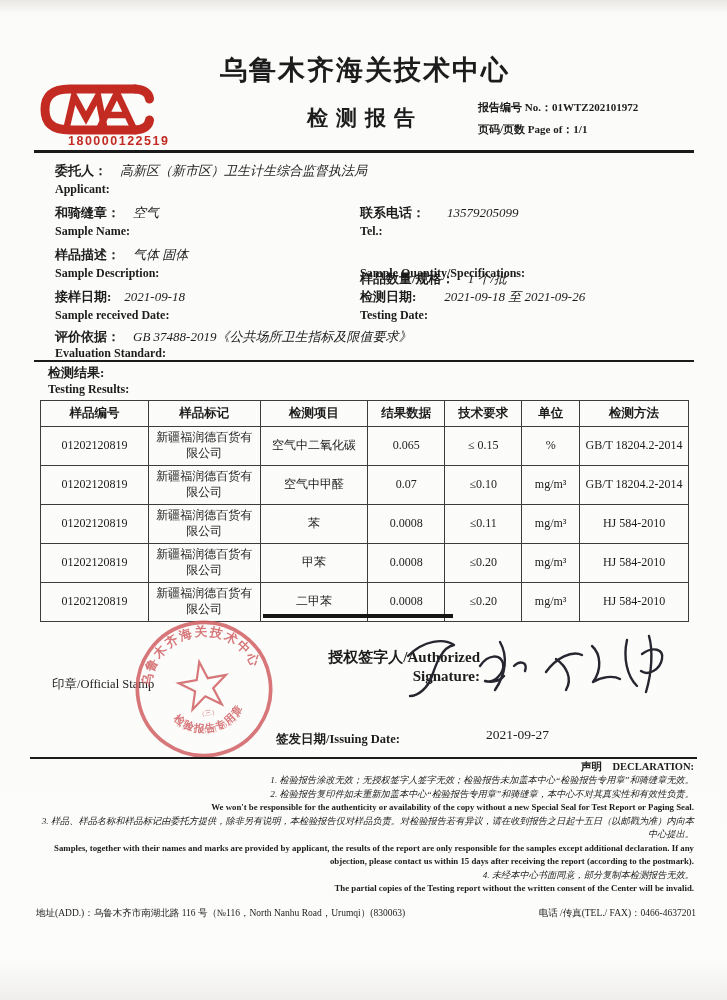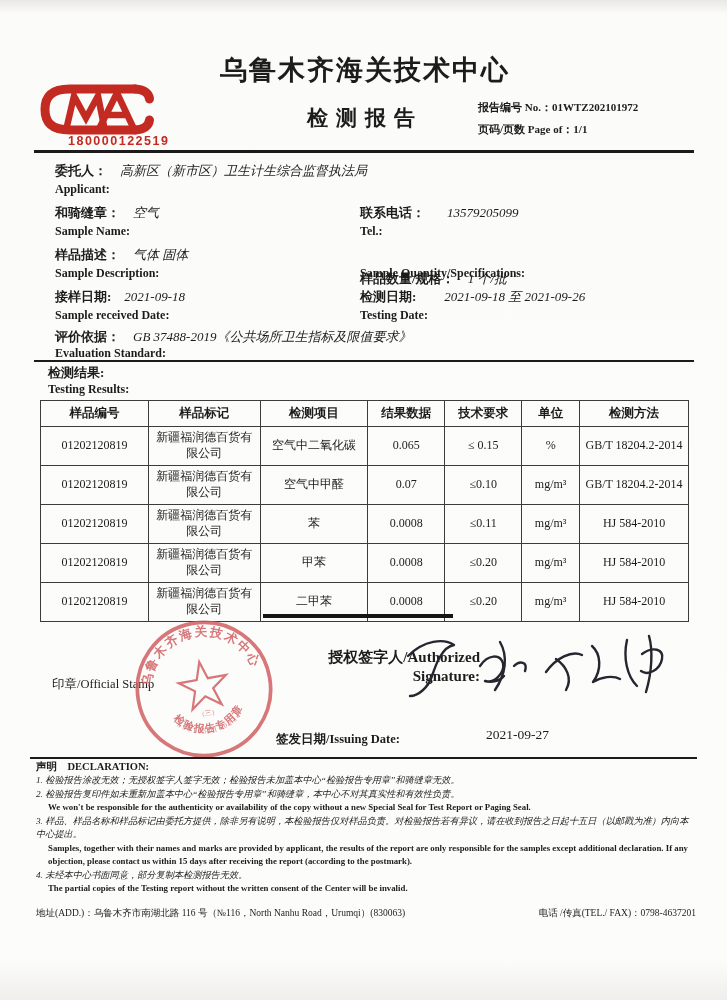--- a/index.html
+++ b/index.html
@@ -31,21 +31,21 @@
   
   .stamp-label{left:52px;top:676px;font-size:12.5px;}
   .stamp{left:122px;top:615px;width:164px;height:148px;transform:rotate(-10deg);color:#cf5a5e;opacity:.82;}
   .sig-label{left:322px;top:648px;width:158px;text-align:right;font-size:15px;font-weight:700;line-height:19px;}
   .issuing-label{left:244px;top:731px;font-size:12.5px;font-weight:700;margin-left:32px;}
   .issuing-date{left:486px;top:727px;font-size:13.5px;}
   .sig-svg{left:396px;top:626px;}
   
   .decl{left:36px;top:760px;width:658px;}
   .decl-title{font-size:10.5px;font-weight:700;margin:0 0 2px 0;}
-  .decl p{margin:0;}
+  .decl p{margin:0;text-align:right;}
   .decl .cn{font-size:9.2px;line-height:13.5px;font-style:italic;}
   .decl .en{font-size:8.8px;line-height:13.5px;padding-left:12px;}
   
   .footer{left:36px;top:907px;width:660px;display:flex;justify-content:space-between;font-size:9.5px;}
   .redact{background:#151515;}
 </style>
 </head>
 <body>
 
 <div class="page">
@@ -264,16 +264,16 @@
 
         <div>
           <p class="cn">4. 未经本中心书面同意，部分复制本检测报告无效。</p>
           <p class="en">The partial copies of the Testing report without the written consent of the Center will be invalid.</p>
         </div>
       </div>
   </div>
 
   <div class="abs footer">
     <span>地址(ADD.)：乌鲁木齐市南湖北路 116 号（№116，North Nanhu Road，Urumqi）(830063)</span>
-    <span>电话 /传真(TEL./ FAX)：0798-4637201</span>
+    <span>电话 /传真(TEL./ FAX)：0466-4637201</span>
   </div>
 
 </div>
 
 </body></html>

